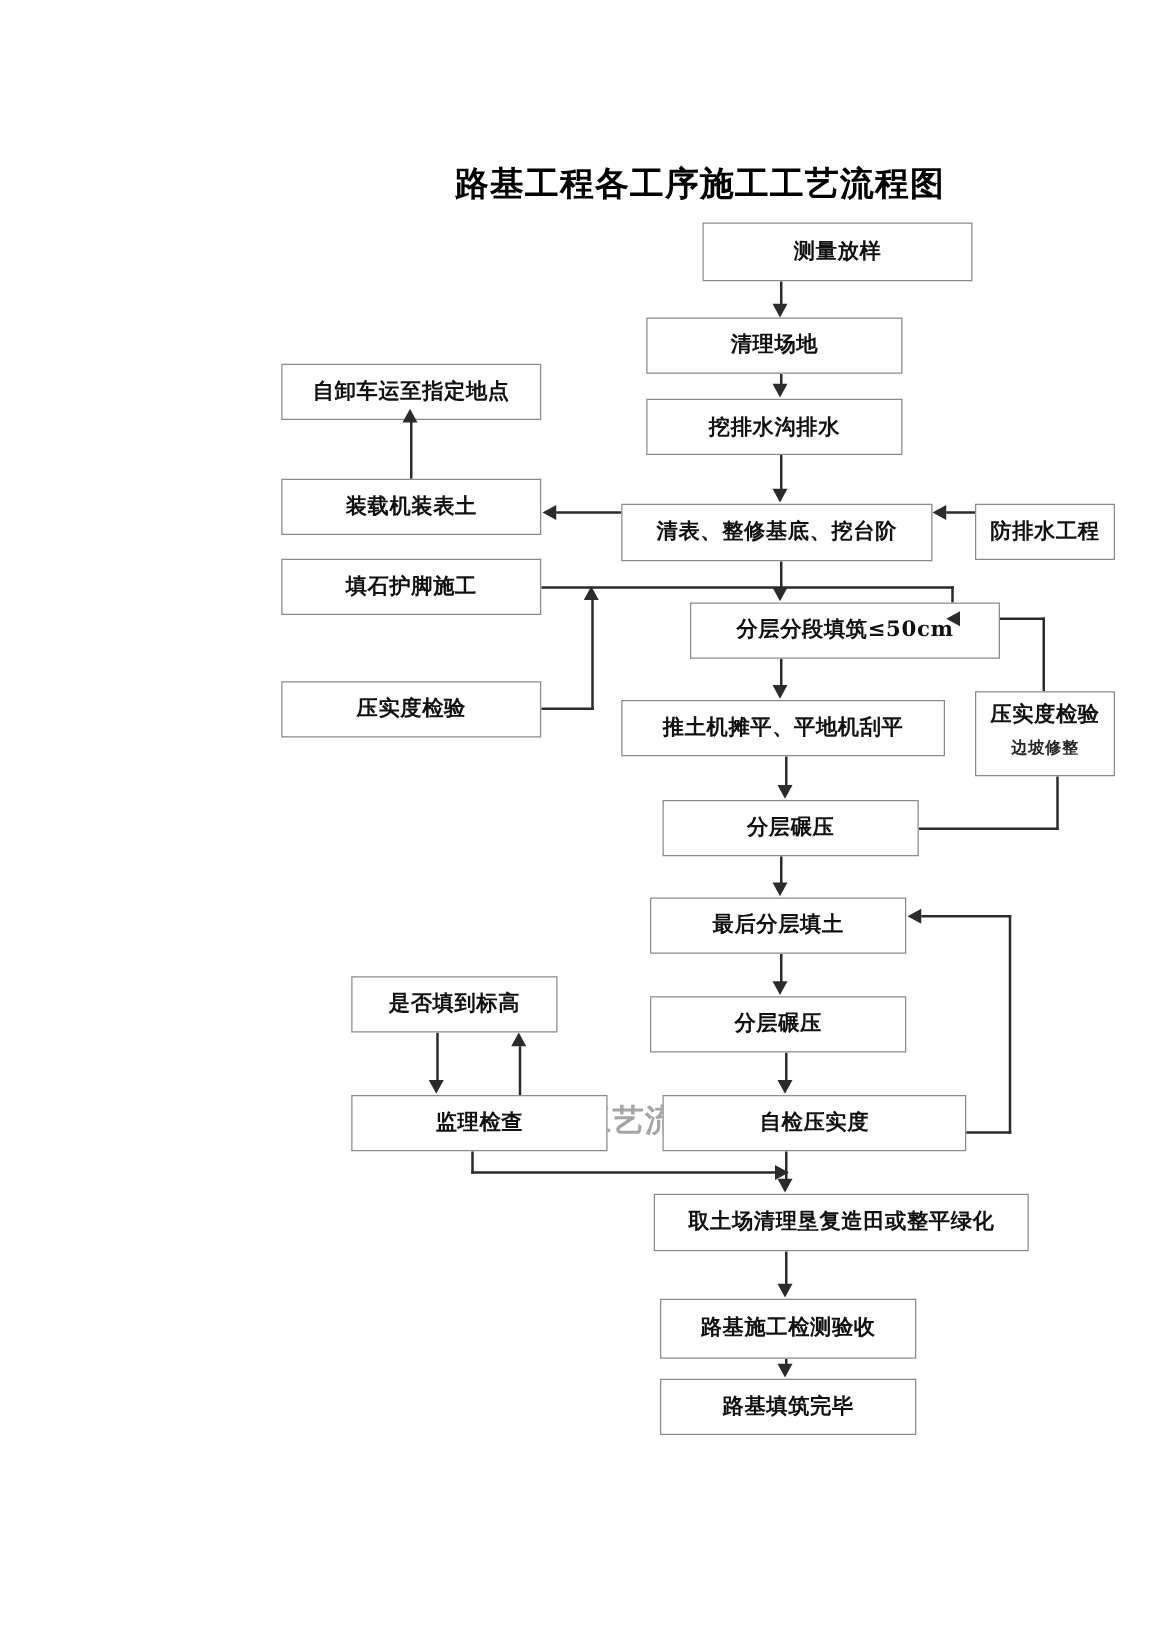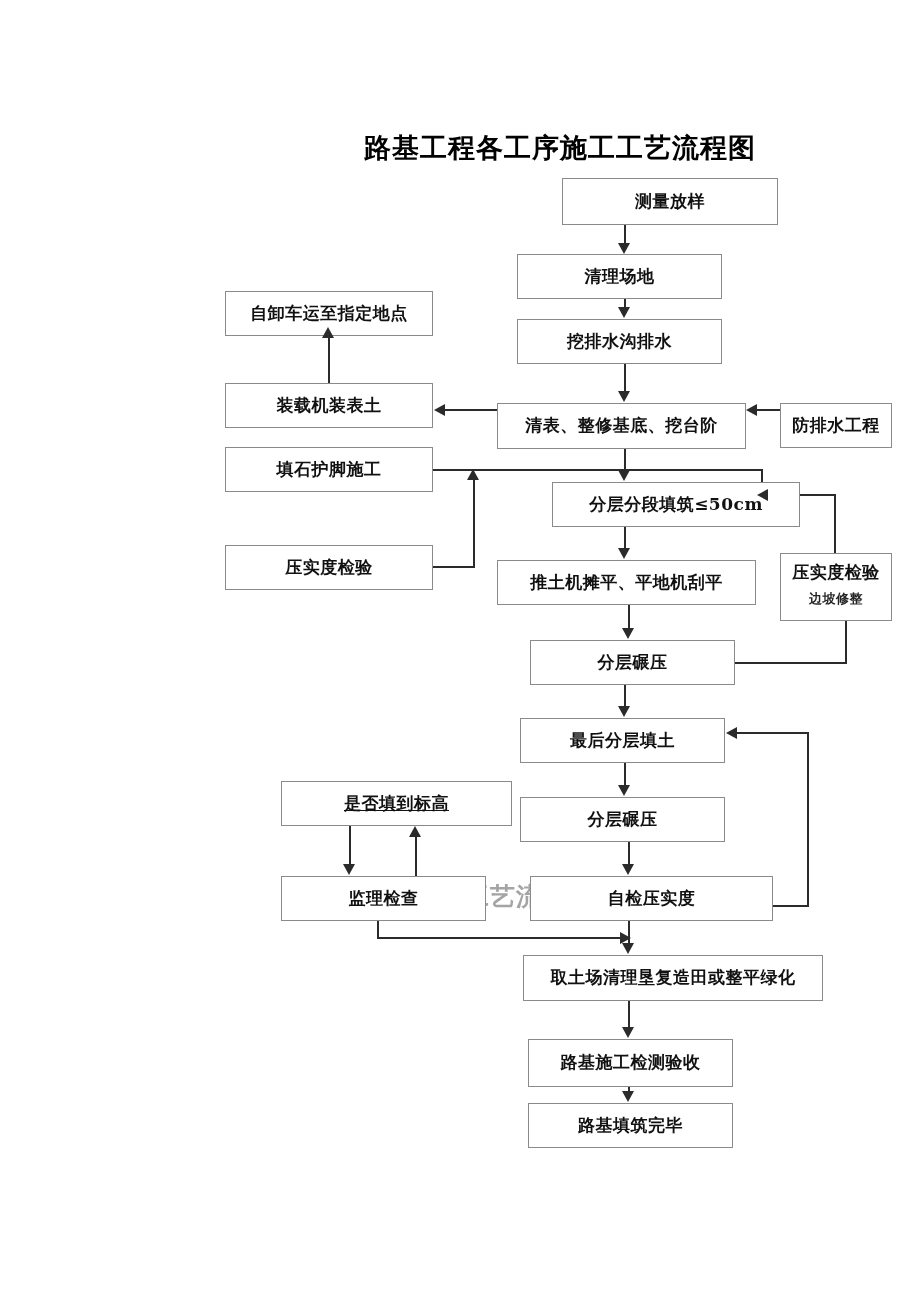--- a/index.html
+++ b/index.html
@@ -177,21 +177,21 @@
   </div>
 
   <div class="node" style="left:225px; top:447px; width:208px; height:45px;">
     <span>填石护脚施工</span>
   </div>
 
   <div class="node" style="left:225px; top:545px; width:208px; height:45px;">
     <span>压实度检验</span>
   </div>
 
-  <div class="node" style="left:281px; top:781px; width:231px; height:45px;text-decoration:underline;">
+  <div class="node" style="left:281px; top:781px; width:165px; height:45px;">
     <span>是否填到标高</span>
   </div>
 
   <div class="node" style="left:281px; top:876px; width:205px; height:45px;">
     <span>监理检查</span>
   </div>
 
   <div class="node" style="left:780px; top:403px; width:112px; height:45px;">
     <span>防排水工程</span>
   </div>

